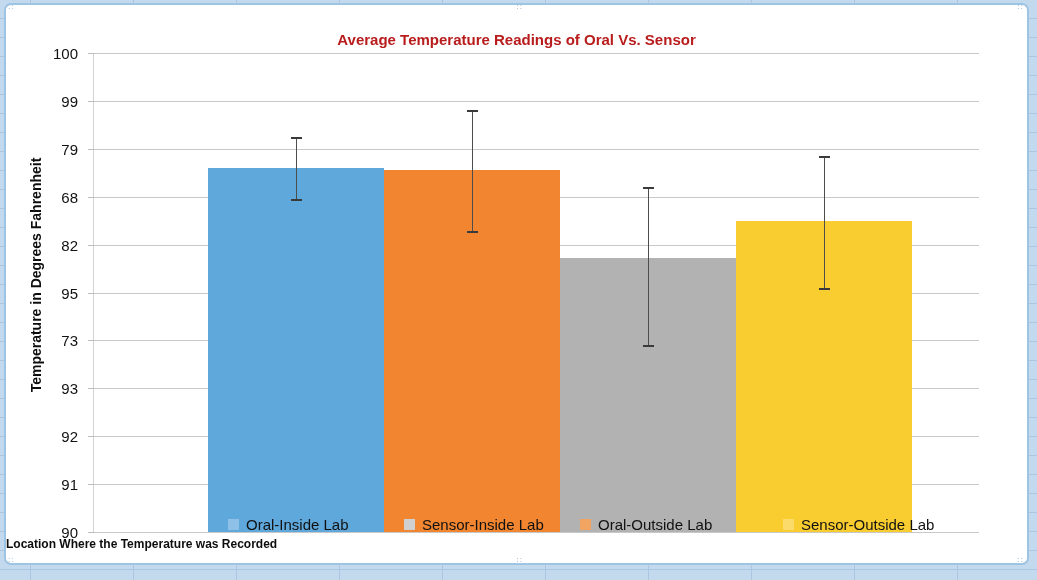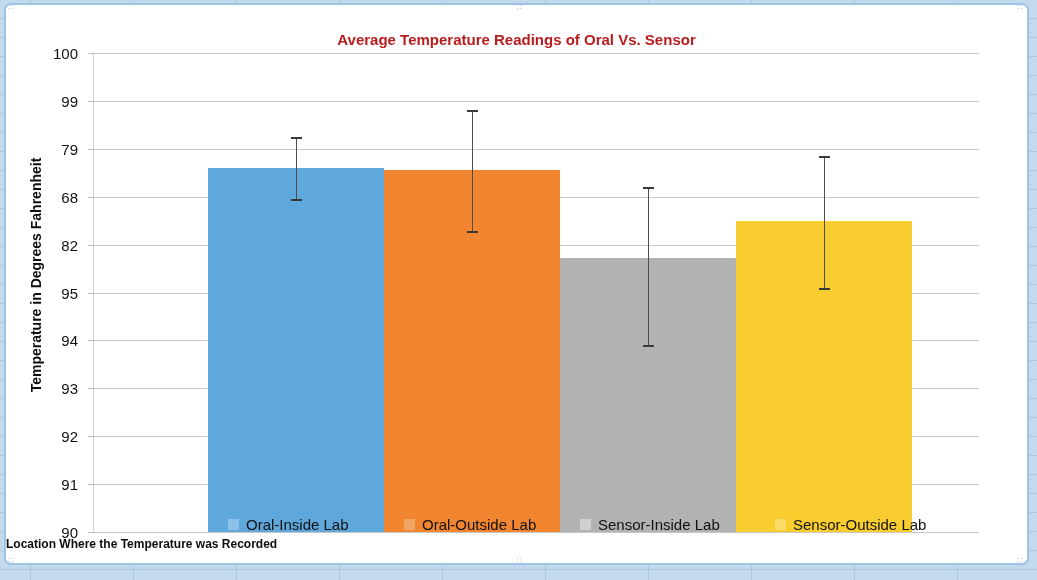--- a/index.html
+++ b/index.html
@@ -122,21 +122,21 @@
     <div id="ytitle">Temperature in Degrees Fahrenheit</div>
   </div>
 
   <div id="ylabels">
       <div style="top: 48px;">100</div>
       <div style="top: 95.9px;">99</div>
       <div style="top: 143.8px;">79</div>
       <div style="top: 191.7px;">68</div>
       <div style="top: 239.6px;">82</div>
       <div style="top: 287.5px;">95</div>
-      <div style="top: 335.4px;">94</div>
+      <div style="top: 335.4px;">73</div>
       <div style="top: 383.3px;">93</div>
       <div style="top: 431.2px;">92</div>
       <div style="top: 479.1px;">91</div>
       <div style="top: 527px;">90</div>
     </div>
   <div class="axis-left"></div>
 
   <div id="plot">
       <div class="grid" style="top: 0px;"></div>
       <div class="gridtick" style="top: 0px;"></div>
@@ -177,28 +177,28 @@
       <div class="errcap" style="left: 725px; top: 102.985px;"></div>
       <div class="errcap" style="left: 725px; top: 234.71px;"></div>
     </div>
 
   <div id="legend">
       <div class="legend-item" style="width: 176px; margin-left: 134px;">
         <span class="legend-swatch" style="background: rgb(143, 193, 232);"></span>
         <span class="legend-text">Oral-Inside Lab</span>
       </div>
       <div class="legend-item" style="width: 176px; margin-left: 0px;">
+        <span class="legend-swatch" style="background: rgb(208, 208, 208);"></span>
+        <span class="legend-text">Sensor-Inside Lab</span>
+      </div>
+      <div class="legend-item" style="width: 176px; margin-left: 0px;">
         <span class="legend-swatch" style="background: rgb(242, 164, 99);"></span>
         <span class="legend-text">Oral-Outside Lab</span>
       </div>
-      <div class="legend-item" style="width: 176px; margin-left: 0px;">
-        <span class="legend-swatch" style="background: rgb(208, 208, 208);"></span>
-        <span class="legend-text">Sensor-Inside Lab</span>
-      </div>
-      <div class="legend-item" style="width: 176px; margin-left: 0px; padding-left: 19px;">
+      <div class="legend-item" style="width: 176px; margin-left: 8px; padding-left: 19px;">
         <span class="legend-swatch" style="background: rgb(251, 220, 106);"></span>
         <span class="legend-text">Sensor-Outside Lab</span>
       </div>
     </div>
 
   <div id="xtitle">Location Where the Temperature was Recorded</div>
 
   <div class="handle" style="left:2px;top:-1px;">::</div>
   <div class="handle" style="left:50%;top:-1px;">::</div>
   <div class="handle" style="right:3px;top:-1px;">::</div>

